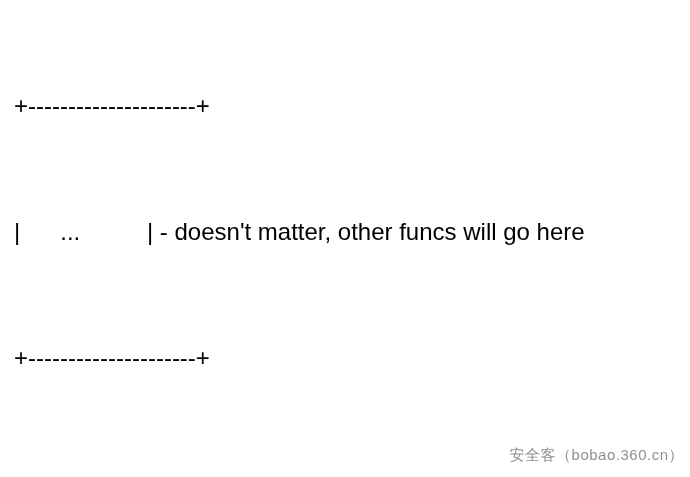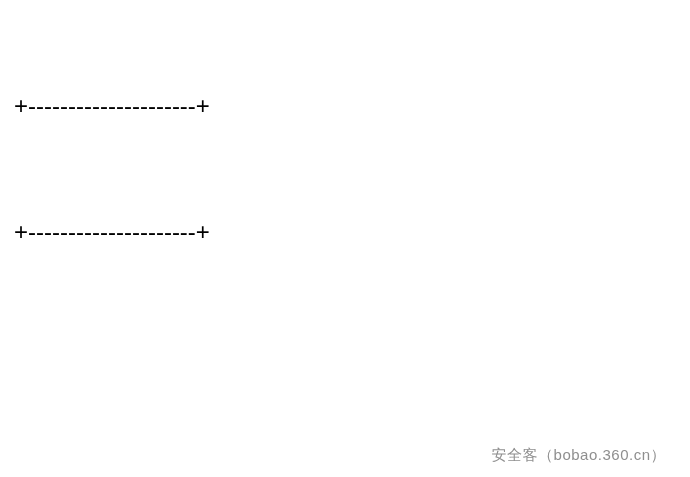--- a/index.html
+++ b/index.html
@@ -23,33 +23,34 @@
     line-height: 42px;
     white-space: pre;
     letter-spacing: 0;
   }
   .line {
     height: 42px;
   }
   .watermark {
     position: absolute;
     top: 446px;
-    right: 24px;
+    right: 6px;
     font-size: 15px;
     color: #8f8f8f;
     text-shadow: 1px 1px 0 rgba(255,255,255,0.9);
     letter-spacing: 0.5px;
     white-space: nowrap;
   }
 </style>
 </head>
 <body>
 
 <main class="diagram">
   <div class="line">+---------------------+</div>
+  <div class="line">|      ...          | - doesn't matter, other funcs will go here</div>
   <div class="line">+---------------------+</div>
   <div class="line"></div>
   
   
   
   
   
   
   
 </main>

